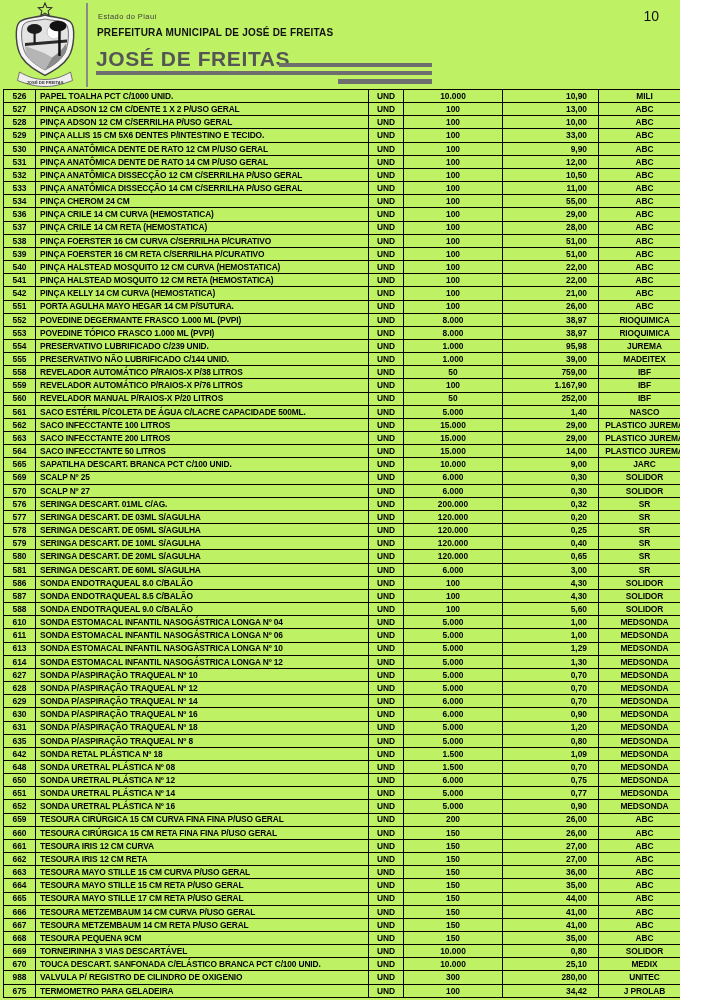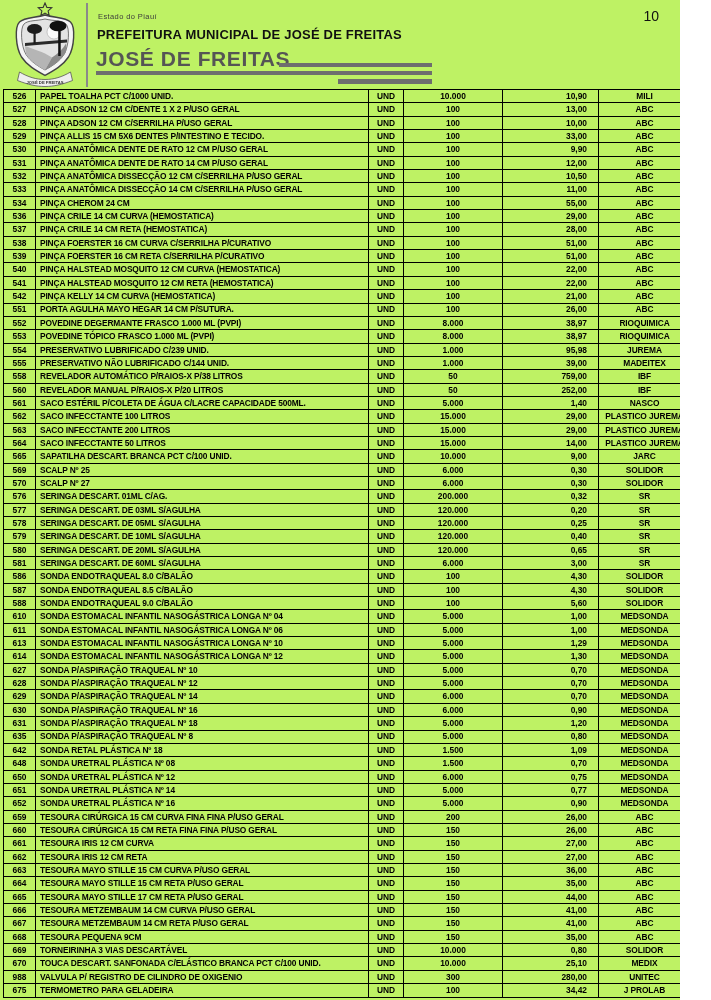--- a/index.html
+++ b/index.html
@@ -4,21 +4,21 @@
 <style>
   html,body { margin:0; padding:0; background:#fff; }
   .page {
     position:relative; width:680px; height:1000px; background:#bef264;
     font-family:"Liberation Sans", sans-serif; overflow:hidden;
   }
   
   .logo { position:absolute; left:7px; top:2px; width:76px; height:86px; }
   .header-divider { position:absolute; left:86px; top:3px; width:2px; height:84px; background:#8a8a8a; }
   .state-line { position:absolute; left:98px; top:12px; font-size:7.5px; color:#3c3c3c; letter-spacing:0.4px; }
-  .muni-line { position:absolute; left:97px; top:27px; font-size:13px; font-weight:bold; color:#111; letter-spacing:0.2px; }
+  .muni-line { position:absolute; left:97px; top:27px; font-size:10px; font-weight:bold; color:#111; letter-spacing:0.2px; }
   .city-title { position:absolute; left:96px; top:47px; font-size:21px; font-weight:bold; color:#555; letter-spacing:0.6px; }
   .title-underline { position:absolute; left:96px; top:71px; width:336px; height:4px; background:#6e6e6e; }
   .bar-upper { position:absolute; left:279px; top:63px; width:153px; height:4px; background:#6e6e6e; }
   .bar-lower { position:absolute; left:338px; top:79px; width:94px; height:5px; background:#6e6e6e; }
   .page-number { position:absolute; right:21px; top:8px; font-size:14px; color:#111; }
   
   .table-wrap { position:absolute; left:3px; top:89px; }
   table.price-table {
     border-collapse:collapse; table-layout:fixed;
     width:687px; height:909px;
@@ -247,20 +247,28 @@
   </tr>
           <tr>
     <td class="c-item">558</td>
     <td class="c-desc">REVELADOR AUTOMÁTICO P/RAIOS-X P/38 LITROS</td>
     <td class="c-unit">UND</td>
     <td class="c-qty">50</td>
     <td class="c-price">759,00</td>
     <td class="c-supplier">IBF</td>
   </tr>
           <tr>
+    <td class="c-item">559</td>
+    <td class="c-desc">REVELADOR AUTOMÁTICO P/RAIOS-X P/76 LITROS</td>
+    <td class="c-unit">UND</td>
+    <td class="c-qty">100</td>
+    <td class="c-price">1.167,90</td>
+    <td class="c-supplier">IBF</td>
+  </tr>
+          <tr>
     <td class="c-item">560</td>
     <td class="c-desc">REVELADOR MANUAL P/RAIOS-X P/20 LITROS</td>
     <td class="c-unit">UND</td>
     <td class="c-qty">50</td>
     <td class="c-price">252,00</td>
     <td class="c-supplier">IBF</td>
   </tr>
           <tr>
     <td class="c-item">561</td>
     <td class="c-desc">SACO ESTÉRIL P/COLETA DE ÁGUA C/LACRE CAPACIDADE 500ML.</td>

